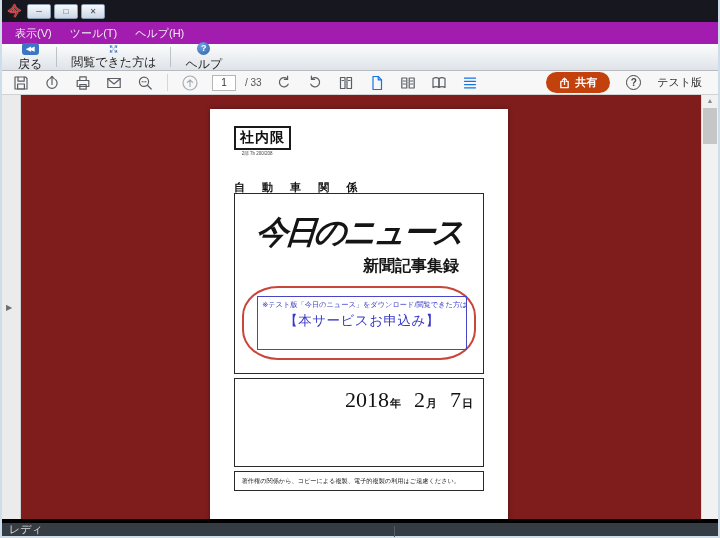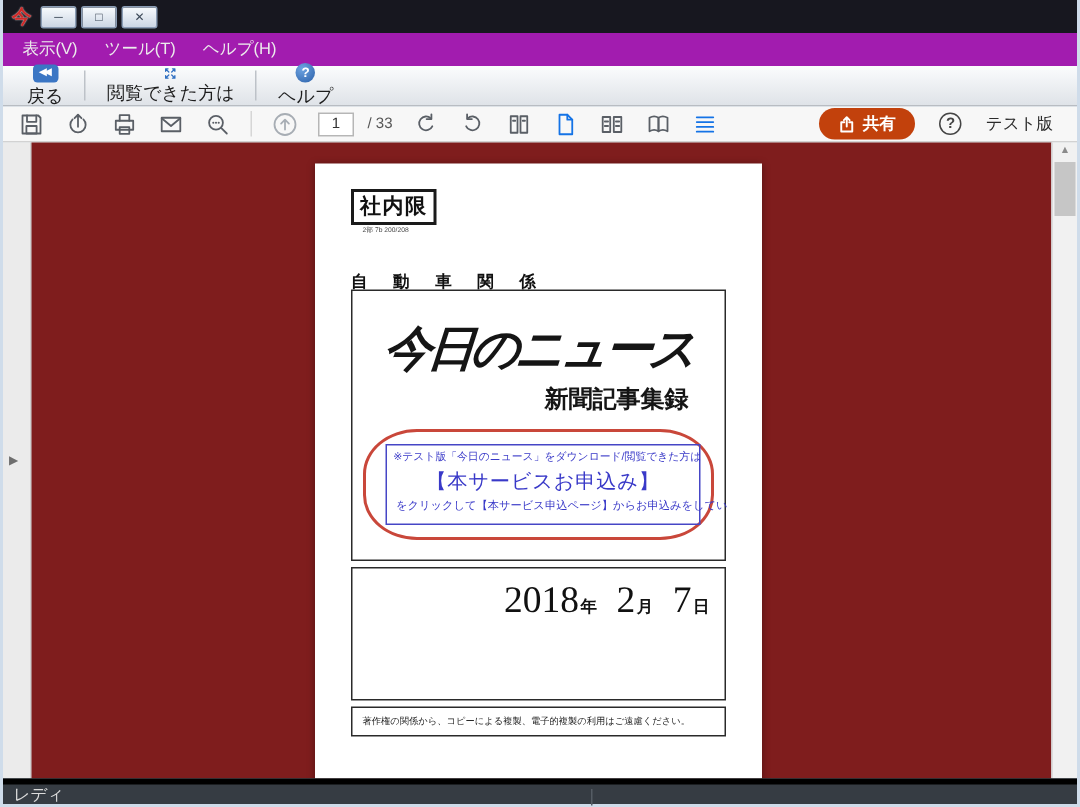--- a/index.html
+++ b/index.html
@@ -84,21 +84,21 @@
     border:2px solid #c9473a; border-radius:36px / 30px; }
   .blue-box { position:absolute; left:22px; right:16px; top:102px; height:54px;
     border:1px solid #4646c6; color:#3939c8; }
   .notice1 { font-size:7.5px; text-align:center; margin-top:3px; white-space:nowrap; transform:scale(.96); }
   .notice-cta { font-size:13.5px; text-align:center; margin-top:2px; letter-spacing:0.5px; }
   .notice3 { font-size:7.5px; text-align:left; padding:2px 5px 0 6px; white-space:nowrap; }
   .notice4 { font-size:7.5px; text-align:left; padding:0 5px 0 6px; }
   .boxB { position:absolute; left:24px; top:269px; width:250px; height:89px; border:1px solid #2a2a2a; }
   .date-row { display:flex; justify-content:flex-end; align-items:baseline; padding-right:10px;
     margin-top:8px; font-family:"Liberation Serif","DejaVu Serif",serif; color:#111; }
-  .date-num { font-size:25px; }
+  .date-num { font-size:22px; }
   .date-unit { font-size:11px; font-weight:bold; margin-left:1px; }
   .date-gap { width:13px; }
   .boxC { position:absolute; left:24px; top:362px; width:250px; height:20px; border:1px solid #2a2a2a; }
   .copyright { font-size:6.5px; color:#222; padding:5px 4px 0 7px; white-space:nowrap; transform:scale(.95);
     transform-origin:left; }
 
   
   .statusbar { height:17px; background:#363c43; border-top:4px solid #000000; display:flex;
     align-items:center; padding:0 7px; flex:0 0 auto; position:relative; }
   .status-text { color:#dcdcdc; font-size:11px; }
@@ -236,21 +236,20 @@
         <div class="stamp-note">2部 7b 200/208</div>
         <div class="category">自 動 車 関 係</div>
 
         <div class="boxA">
           <div class="doc-title">今日のニュース</div>
           <div class="doc-subtitle">新聞記事集録</div>
           <div class="red-oval"></div>
           <div class="blue-box">
             <div class="notice1">※テスト版「今日のニュース」をダウンロード/閲覧できた方は</div>
             <div class="notice-cta">【本サービスお申込み】</div>
-            <div class="notice3">をクリックして【本サービス申込ページ】からお申込みをしてい</div>
           </div>
         </div>
 
         <div class="boxB">
           <div class="date-row">
             <span class="date-num">2018</span>
               <span class="date-unit">年</span>
             <span class="date-gap"></span>
             <span class="date-num">2</span>
               <span class="date-unit">月</span>

